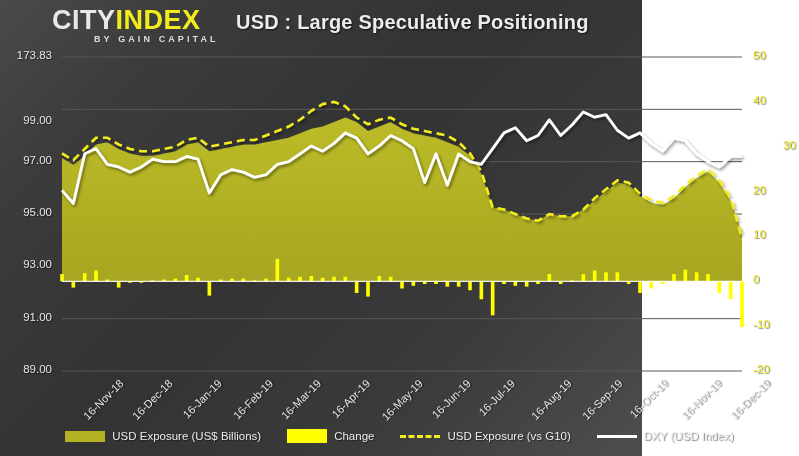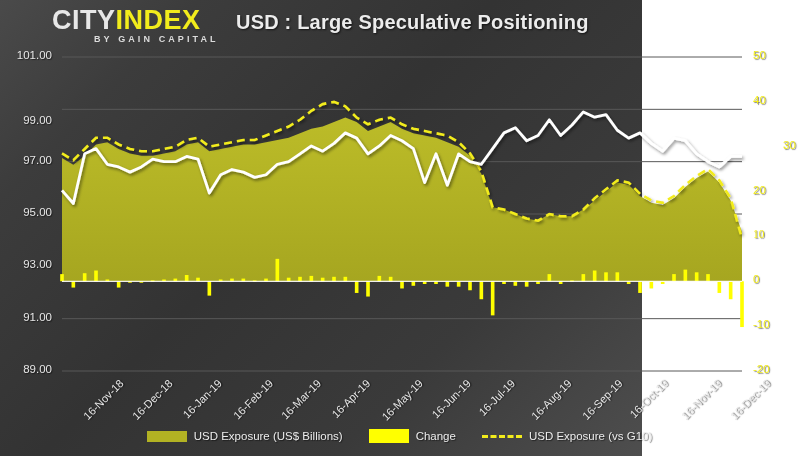--- a/index.html
+++ b/index.html
@@ -180,27 +180,27 @@
       </svg>
   </div>
 
   <div id="axis-left-labels">
       <div class="axis-label axis-left" style="left: 0px; top: 363px;">89.00</div>
       <div class="axis-label axis-left" style="left: 0px; top: 310.667px;">91.00</div>
       <div class="axis-label axis-left" style="left: 0px; top: 258.333px;">93.00</div>
       <div class="axis-label axis-left" style="left: 0px; top: 206px;">95.00</div>
       <div class="axis-label axis-left" style="left: 0px; top: 153.667px;">97.00</div>
       <div class="axis-label axis-left" style="left: 0px; top: 114px;">99.00</div>
-      <div class="axis-label axis-left" style="left: 0px; top: 49px;">101.00</div>
+      <div class="axis-label axis-left" style="left: 0px; top: 49px;">173.83</div>
     </div>
   <div id="axis-right-labels">
       <div class="axis-label axis-right" style="left: 753px; top: 363px;">-20</div>
       <div class="axis-label axis-right" style="left: 753px; top: 318.143px;">-10</div>
       <div class="axis-label axis-right" style="left: 753px; top: 273.286px;">0</div>
-      <div class="axis-label axis-right" style="left: 753px; top: 228.429px; font-family: Liberation Serif, serif;">10</div>
+      <div class="axis-label axis-right" style="left: 753px; top: 228.429px;">10</div>
       <div class="axis-label axis-right" style="left: 753px; top: 183.571px;">20</div>
       <div class="axis-label axis-right" style="left: 783px; top: 138.714px;">30</div>
       <div class="axis-label axis-right" style="left: 753px; top: 93.8571px;">40</div>
       <div class="axis-label axis-right" style="left: 753px; top: 49px;">50</div>
     </div>
   <div id="x-axis-labels">
       <div class="xtick" style="left: 66px; top: 377px;">16-Nov-18</div>
       <div class="xtick" style="left: 114.733px; top: 377px;">16-Dec-18</div>
       <div class="xtick" style="left: 165.733px; top: 377px;">16-Jan-19</div>
       <div class="xtick" style="left: 215.6px; top: 377px;">16-Feb-19</div>
@@ -222,15 +222,19 @@
         <span>USD Exposure (US$ Billions)</span>
       </div>
       <div class="legend-item">
         <span class="sw-bar"></span>
         <span>Change</span>
       </div>
       <div class="legend-item">
         <span class="sw-dash"></span>
         <span>USD Exposure (vs G10)</span>
       </div>
+      <div class="legend-item">
+        <span class="sw-line"></span>
+        <span>DXY (USD Index)</span>
+      </div>
     </div>
 
 </div>
 
 </body></html>

